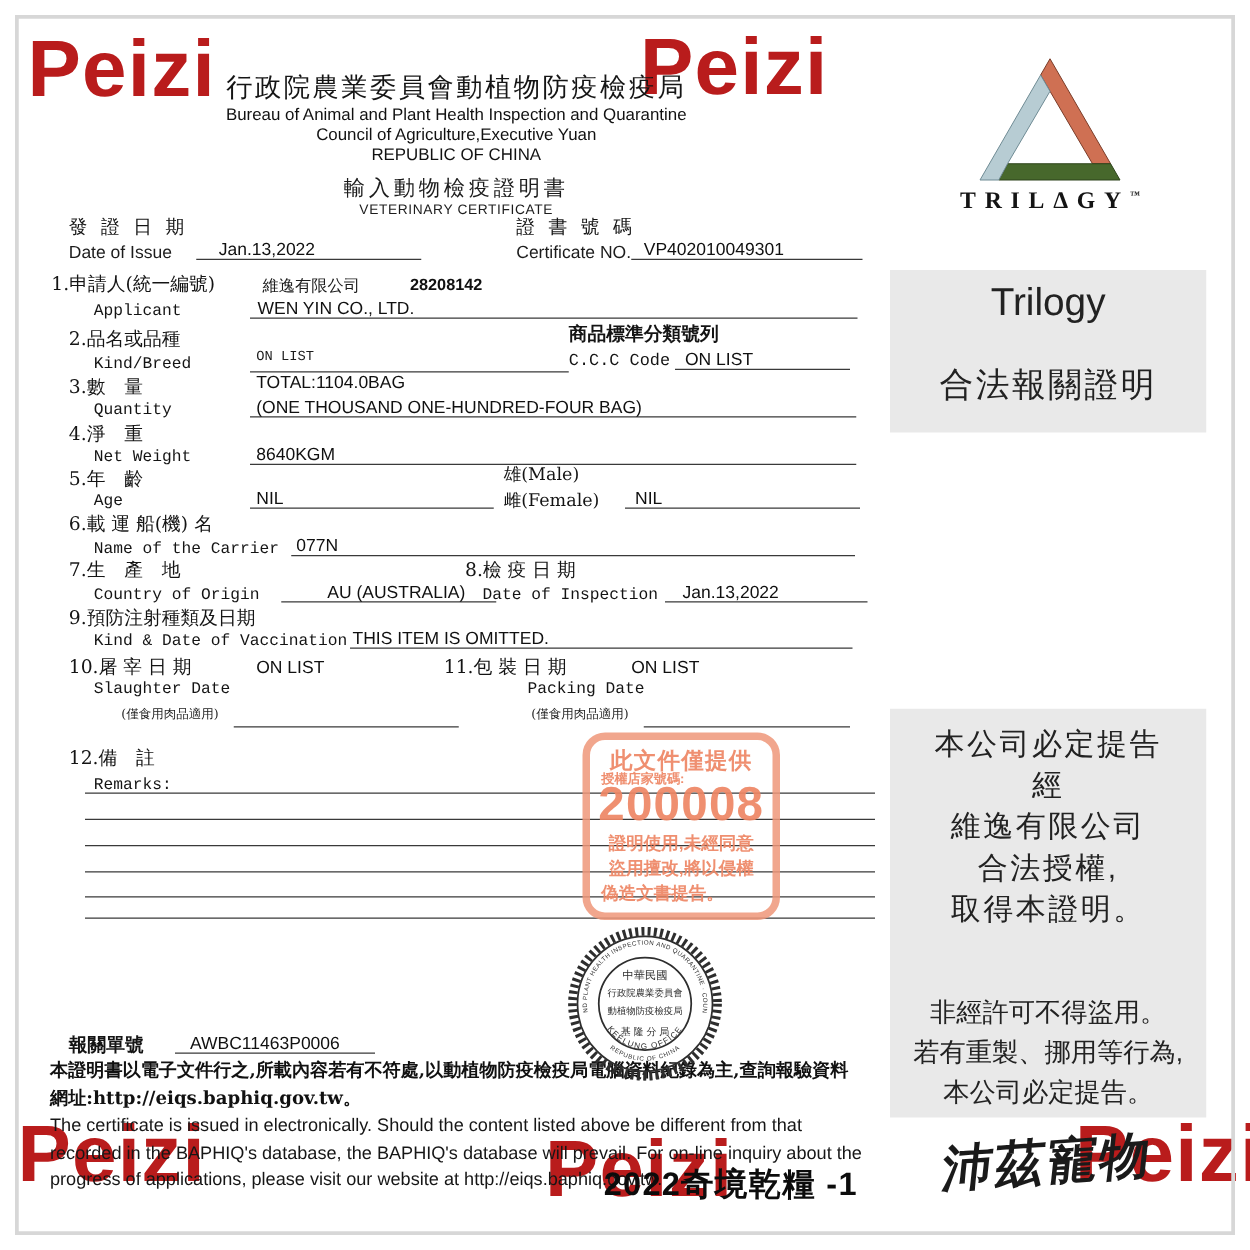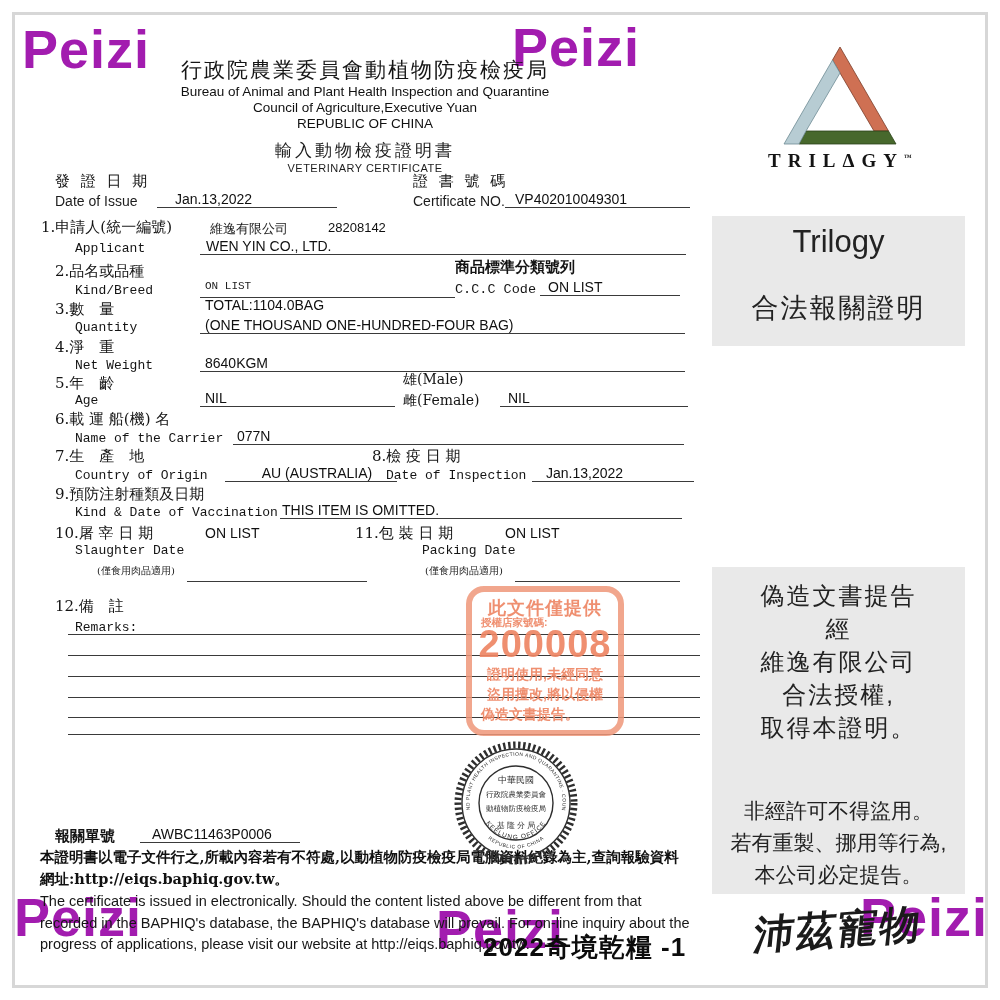--- a/index.html
+++ b/index.html
@@ -1,21 +1,21 @@
 <!DOCTYPE html>
 <html><head>
 <meta charset="utf-8">
 <style>
   html,body{margin:0;padding:0;background:#ffffff;}
   #canvas{position:relative;width:1000px;height:1000px;background:#ffffff;overflow:hidden;
           font-family:"Liberation Sans",sans-serif;color:#1c1c1c;}
   .frame{position:absolute;left:12px;top:12px;width:970px;height:970px;
          border:3px solid #d7d7d7;pointer-events:none;}
   
-  .wm{position:absolute;font-size:54px;font-weight:700;color:#a21caf;z-index:0;
+  .wm{position:absolute;font-size:64px;font-weight:700;color:#b91c1c;z-index:0;
       font-family:"Liberation Sans",sans-serif;letter-spacing:1px;}
   
   .zh{font-family:Liberation Sans, sans-serif;}
   .abs{position:absolute;z-index:1;}
   .doc-header{position:absolute;left:40px;top:56px;width:650px;text-align:center;z-index:1;}
   .h-zh1{font-size:21px;letter-spacing:2px;color:#151515;}
   .h-en{font-size:13.5px;line-height:16px;color:#111;}
   .h-zh2{font-size:17px;letter-spacing:3px;margin-top:7px;}
   .h-en2{font-size:11px;letter-spacing:.5px;}
   .lbl-zh{font-family:"DejaVu Serif","Liberation Serif",serif;font-size:15px;color:#141414;}
@@ -85,21 +85,21 @@
 
   <div class="abs lbl-zh" style="left:55px;top:172px;letter-spacing:3px;">發 證 日 期</div>
   <div class="abs" style="left:55px;top:193px;font-size:14px;">Date of Issue</div>
   <div class="abs val ul" style="left:157px;top:191px;width:162px;padding-left:18px;">Jan.13,2022</div>
   <div class="abs lbl-zh" style="left:413px;top:172px;letter-spacing:3px;">證 書 號 碼</div>
   <div class="abs" style="left:413px;top:193px;font-size:14px;">Certificate NO.</div>
   <div class="abs val ul" style="left:505px;top:191px;width:175px;padding-left:10px;">VP402010049301</div>
 
   <div class="abs lbl-zh" style="left:41px;top:218px;">1.申請人(統一編號)</div>
   <div class="abs zh" style="left:210px;top:220px;font-size:13px;">維逸有限公司</div>
-  <div class="abs val" style="left:328px;top:220px;font-size:13px;">28208142</div>
+  <div class="abs val" style="left:328px;top:220px;font-size:13px;font-weight:bold;">28208142</div>
   <div class="abs lbl-en" style="left:75px;top:241px;">Applicant</div>
   <div class="abs val ul" style="left:200px;top:238px;width:480px;padding-left:6px;">WEN YIN CO., LTD.</div>
 
   <div class="abs lbl-zh" style="left:55px;top:262px;">2.品名或品種</div>
   <div class="abs lbl-zh" style="left:455px;top:258px;font-weight:600;">商品標準分類號列</div>
   <div class="abs lbl-en" style="left:75px;top:283px;">Kind/Breed</div>
   <div class="abs mono-sm ul" style="left:200px;top:280px;width:250px;padding-left:5px;height:17px;">ON LIST</div>
   <div class="abs lbl-en" style="left:455px;top:282px;font-size:13.5px;">C.C.C Code</div>
   <div class="abs val ul" style="left:540px;top:279px;width:132px;padding-left:8px;">ON LIST</div>
 
@@ -207,21 +207,21 @@
     <span>TRILΔGY</span><sup>™</sup>
   </div>
 
   <div class="graybox box1">
     <div class="b1-l1">Trilogy</div>
     <div class="b1-l2">合法報關證明</div>
   </div>
 
   <div class="graybox box2">
     <div class="b2-a">
-      <span style="display:block">偽造文書提告</span>
+      <span style="display:block">本公司必定提告</span>
       <span style="display:block">經</span>
       <span style="display:block">維逸有限公司</span>
       <span style="display:block">合法授權,</span>
       <span style="display:block">取得本證明。</span>
     </div>
     <div class="b2-b">
       <span style="display:block">非經許可不得盜用。</span>
       <span style="display:block">若有重製、挪用等行為,</span>
       <span style="display:block">本公司必定提告。</span>
     </div>

